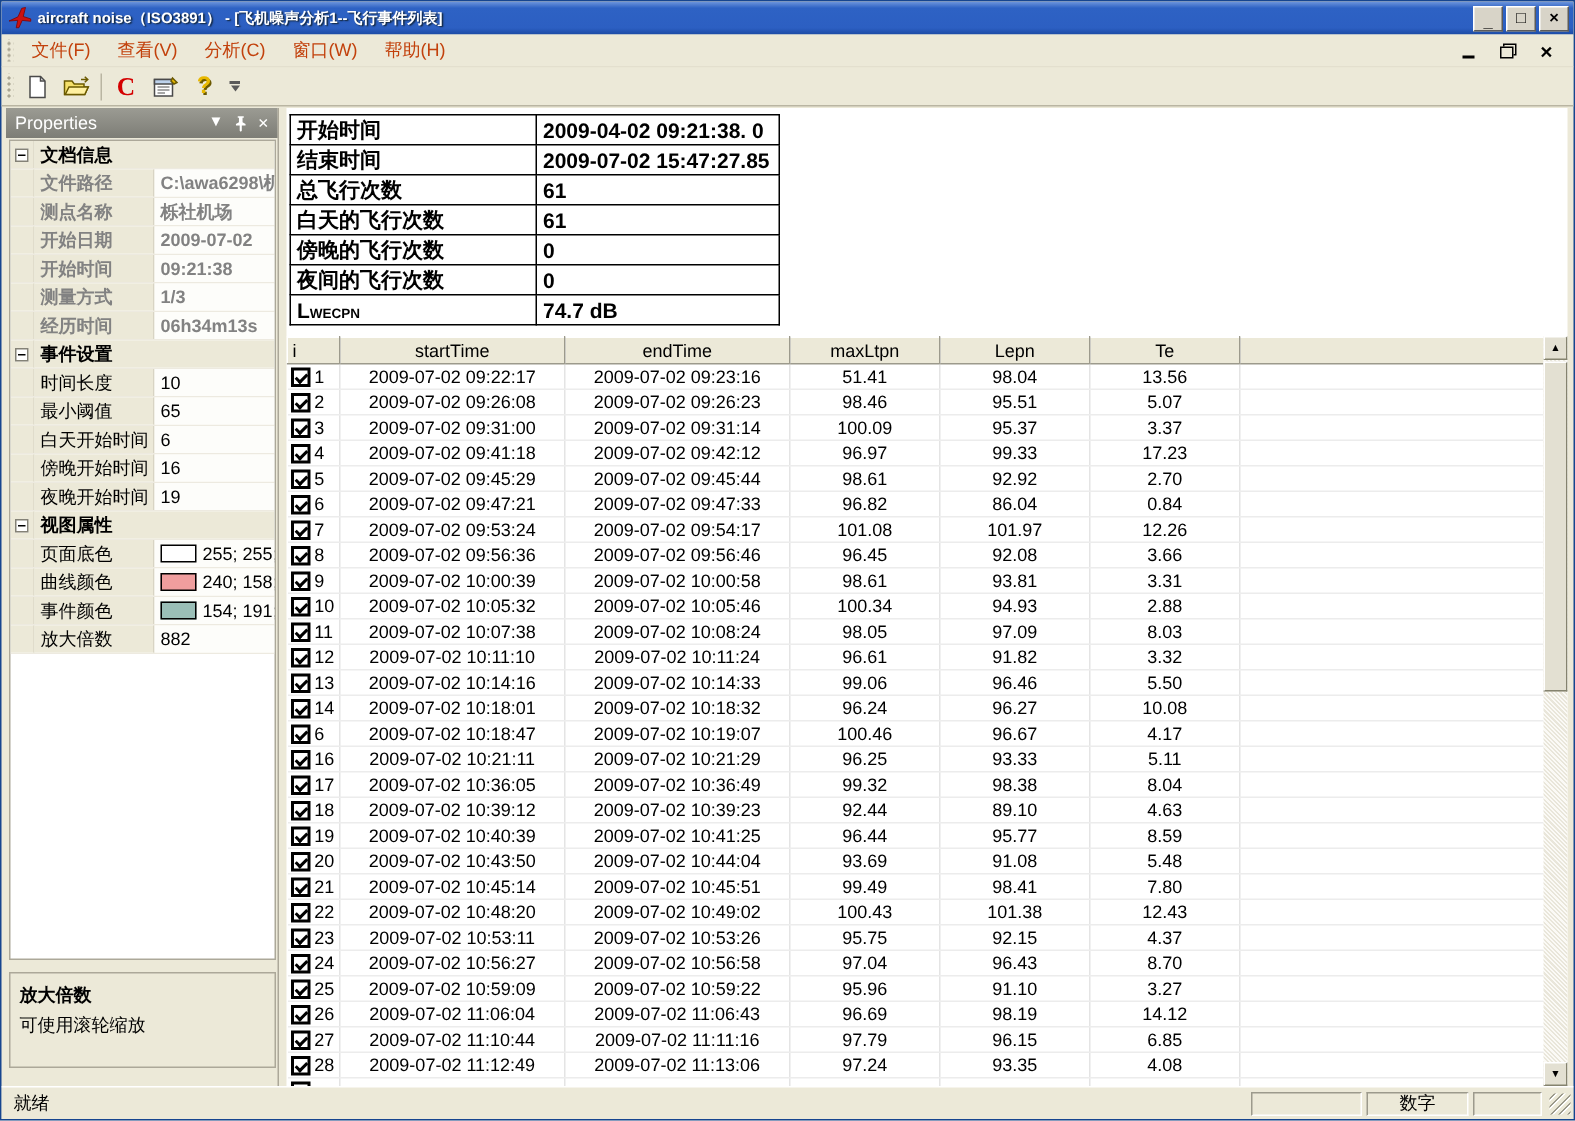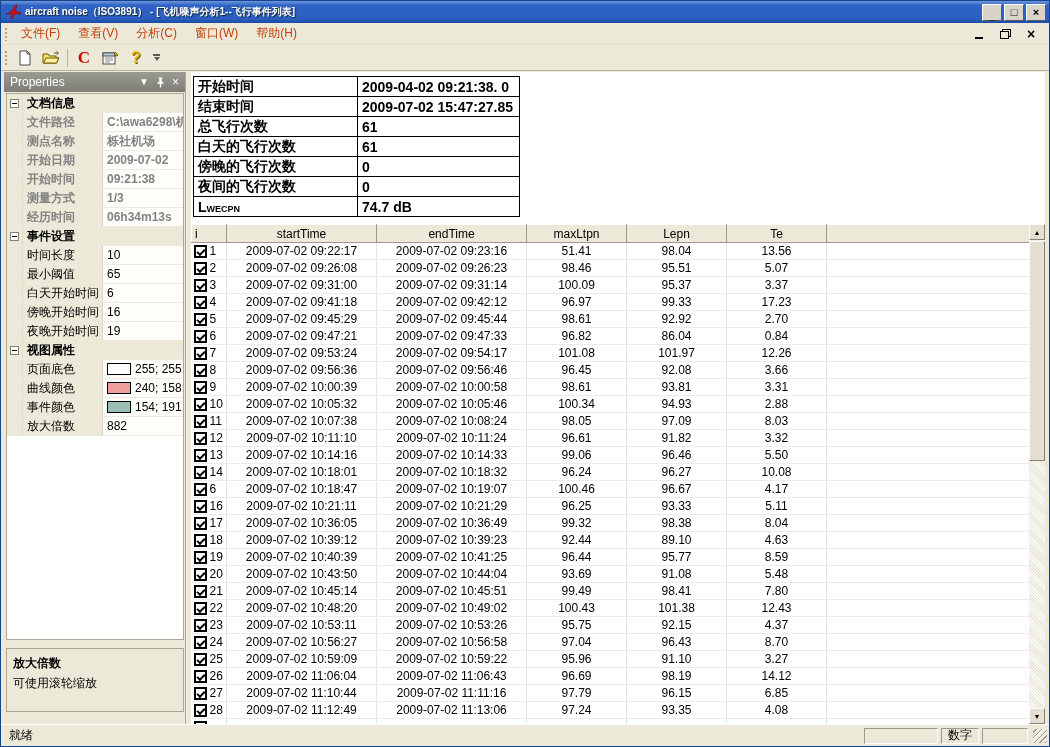--- a/index.html
+++ b/index.html
@@ -116,21 +116,21 @@
   .vs-up { top:0; } .vs-down { bottom:0; }
   .vs-thumb { position:absolute; left:0; width:16px; top:17px; height:220px; background:#E3E0D2;
     border:1px solid; border-color:#FFFFFF #85836F #85836F #FFFFFF; }
 
   
   .statusbar { position:absolute; left:0; right:0; bottom:0; height:22px; background:#ECE9D8;
     border-top:1px solid #FFFFFF; display:flex; align-items:center; padding:2px 2px 2px 8px; }
   .sb-panels { margin-left:auto; display:flex; gap:3px; align-items:center; }
   .sb-panel { height:16px; border:1px solid; border-color:#9C9A8C #FFFFFF #FFFFFF #9C9A8C;
     display:flex; align-items:center; justify-content:center; font-size:12px; }
-  .sb-p1 { width:74px; } .sb-p2 { width:38px; } .sb-p3 { width:46px; }
+  .sb-p1 { width:74px; } .sb-p2 { width:68px; } .sb-p3 { width:46px; }
   .sb-grip { width:14px; height:14px; margin-left:2px;
     background:repeating-linear-gradient(135deg, transparent 0 2px, #9C9A8C 2px 3px, #fff 3px 4px); }
 </style>
 </head>
 <body>
 
 <div class="window">
 
   <div class="titlebar">
     <svg class="app-icon" viewBox="0 0 18 16">

